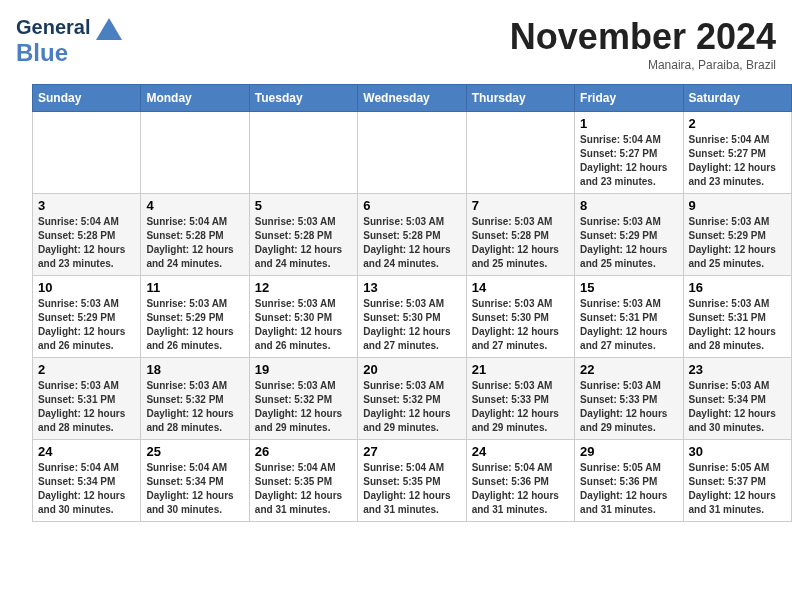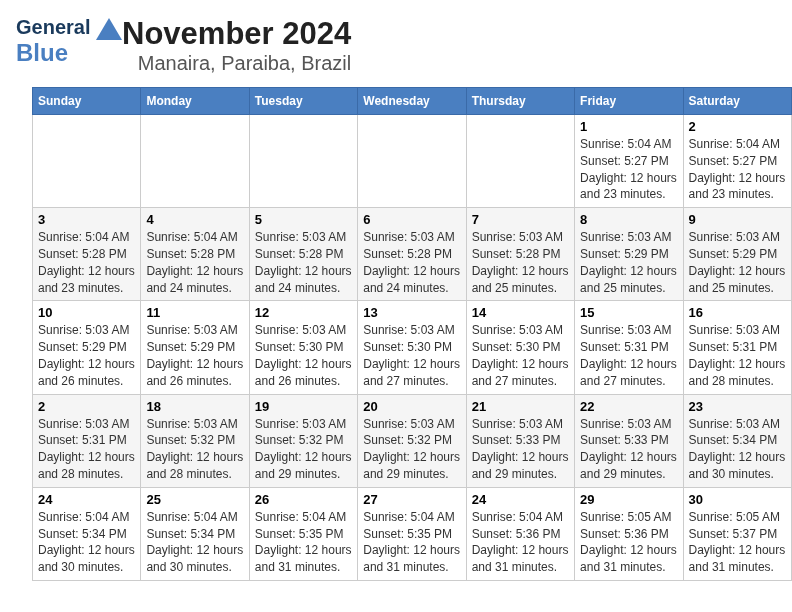--- a/index.html
+++ b/index.html
@@ -5,37 +5,38 @@
     * { box-sizing: border-box; margin: 0; padding: 0; }
     body {
       font-family: Arial, sans-serif;
       background: #fff;
       width: 792px;
       min-height: 612px;
       padding: 16px;
     }
     .header {
       display: flex;
+      justify-content: space-between;
       align-items: flex-start;
       margin-bottom: 12px;
     }
     .logo {
       display: flex;
       align-items: center;
     }
     .title-block {
       text-align: right;
     }
     .month-title {
-      font-size: 31px;
+      font-size: 36px;
       font-weight: bold;
       color: #222;
     }
     .location {
-      font-size: 20px;
+      font-size: 12px;
       color: #555;
     }
     table {
       width: 100%;
       border-collapse: collapse;
       font-size: 11px;
       margin-left: 16px;
     }
     thead th {
       background-color: #4a7fc1;
@@ -57,23 +58,24 @@
     tbody tr:nth-child(even) td {
       background: #f5f5f5;
     }
     .day-num {
       font-weight: bold;
       font-size: 13px;
       display: block;
       margin-bottom: 2px;
     }
     .day-info {
-      font-size: 12px;
+      font-size: 10px;
       color: #333;
       line-height: 1.4;
+      font-weight: bold;
     }
     .empty-cell {
       background: #fff !important;
     }
   </style>
 </head>
 <body>
 
 <div class="header">
   <div class="logo">

